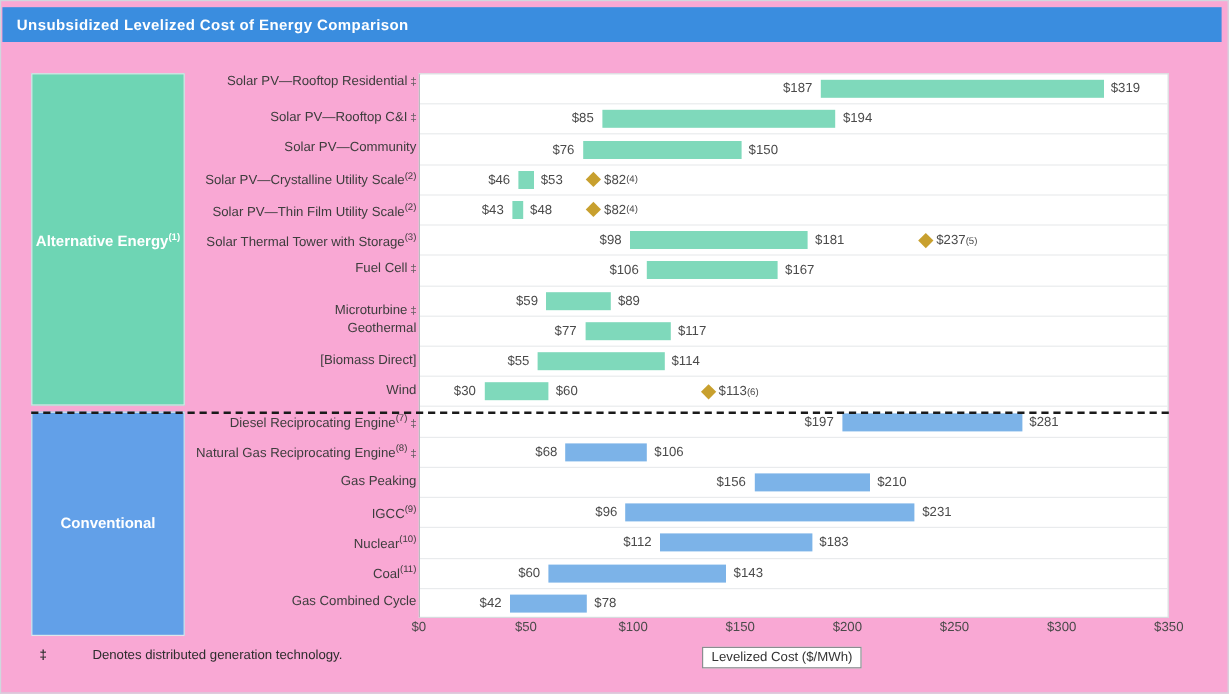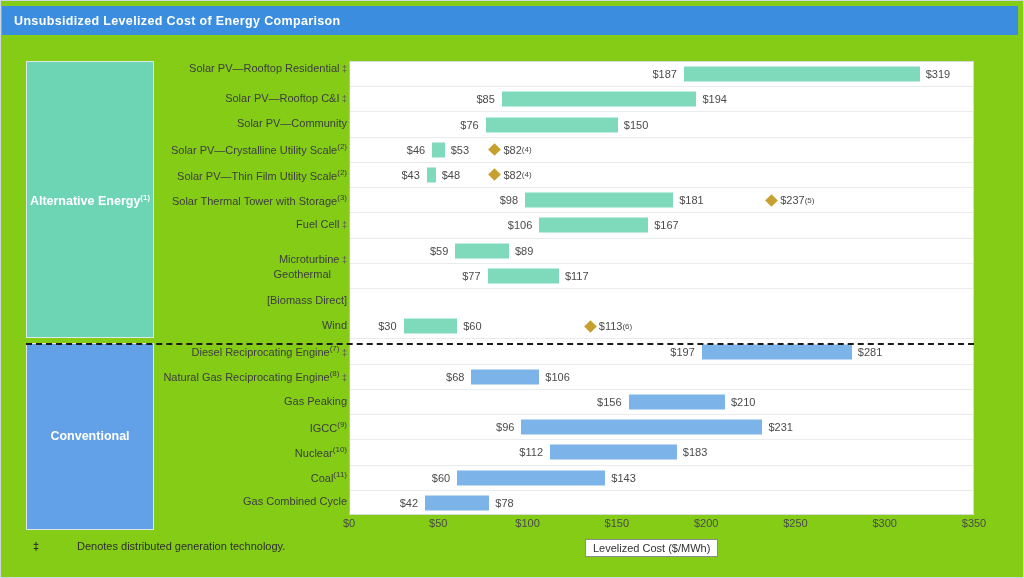--- a/index.html
+++ b/index.html
@@ -5,21 +5,21 @@
 <style>
   html,body{margin:0;padding:0;}
   body{
     width:1024px;height:578px;
     background:#ffffff;
     font-family:"Liberation Sans", sans-serif;
     overflow:hidden;
   }
   #frame{
     position:absolute;left:0;top:0;width:1024px;height:578px;
-    background:#84cc16;
+    background:#f9a8d4;
     border:1px solid #cfd8de;
     box-sizing:border-box;
   }
   
   #titlebar{
     position:absolute;left:1px;top:5px;width:1016px;height:29px;
     background:#3a8ddf;
     display:flex;align-items:center;
   }
   #titlebar .title-text{
@@ -145,21 +145,21 @@
 
     <div id="labelcol">
         <div class="rowlabel" style="top: 1px; right: 0px;"><span>Solar PV—Rooftop Residential</span><span class="dagger"> ‡</span></div>
         <div class="rowlabel" style="top: 30.8333px; right: 0px;"><span>Solar PV—Rooftop C&amp;I</span><span class="dagger"> ‡</span></div>
         <div class="rowlabel" style="top: 56.0556px; right: 0px;"><span>Solar PV—Community</span></div>
         <div class="rowlabel" style="top: 81.2778px; right: 0px;"><span>Solar PV—Crystalline Utility Scale</span><span class="sup">(2)</span></div>
         <div class="rowlabel" style="top: 106.5px; right: 0px;"><span>Solar PV—Thin Film Utility Scale</span><span class="sup">(2)</span></div>
         <div class="rowlabel" style="top: 131.722px; right: 0px;"><span>Solar Thermal Tower with Storage</span><span class="sup">(3)</span></div>
         <div class="rowlabel" style="top: 156.944px; right: 0px;"><span>Fuel Cell</span><span class="dagger"> ‡</span></div>
         <div class="rowlabel" style="top: 192px; right: 0px;"><span>Microturbine</span><span class="dagger"> ‡</span></div>
-        <div class="rowlabel" style="top: 207.389px; right: 16px;"><span>Geothermal</span></div>
+        <div class="rowlabel" style="top: 207.389px; right: 0px;"><span>Geothermal</span></div>
         <div class="rowlabel" style="top: 232.611px; right: 0px;"><span>[Biomass Direct]</span></div>
         <div class="rowlabel" style="top: 257.833px; right: 0px;"><span>Wind</span></div>
         <div class="rowlabel" style="top: 283.056px; right: 0px;"><span>Diesel Reciprocating Engine</span><span class="sup">(7)</span><span class="dagger"> ‡</span></div>
         <div class="rowlabel" style="top: 308.278px; right: 0px;"><span>Natural Gas Reciprocating Engine</span><span class="sup">(8)</span><span class="dagger"> ‡</span></div>
         <div class="rowlabel" style="top: 333.5px; right: 0px; text-align: center;"><span>Gas Peaking</span></div>
         <div class="rowlabel" style="top: 358.722px; right: 0px;"><span>IGCC</span><span class="sup">(9)</span></div>
         <div class="rowlabel" style="top: 383.944px; right: 0px;"><span>Nuclear</span><span class="sup">(10)</span></div>
         <div class="rowlabel" style="top: 409.167px; right: 0px;"><span>Coal</span><span class="sup">(11)</span></div>
         <div class="rowlabel" style="top: 434.389px; right: 0px;"><span>Gas Combined Cycle</span></div>
       </div>
@@ -218,20 +218,25 @@
         <div class="row" style="top: 176.556px; height: 25.2222px;">
           <div class="bar alt" style="left: 105.357px; width: 53.5714px;"></div>
           <div class="vlabel left" style="right: 524.643px;">$59</div>
           <div class="vlabel" style="left: 164.929px;">$89</div>
         </div>
         <div class="row" style="top: 201.778px; height: 25.2222px;">
           <div class="bar alt" style="left: 137.5px; width: 71.4286px;"></div>
           <div class="vlabel left" style="right: 492.5px;">$77</div>
           <div class="vlabel" style="left: 214.929px;">$117</div>
         </div>
+        <div class="row" style="top: 227px; height: 25.2222px;">
+          <div class="bar alt" style="left: 98.2143px; width: 105.357px;"></div>
+          <div class="vlabel left" style="right: 531.786px;">$55</div>
+          <div class="vlabel" style="left: 209.571px;">$114</div>
+        </div>
         <div class="row" style="top: 252.222px; height: 25.2222px;">
           <div class="bar alt" style="left: 53.5714px; width: 53.5714px;"></div>
           <div class="vlabel left" style="right: 576.429px;">$30</div>
           <div class="vlabel" style="left: 113.143px;">$60</div>
           <div class="diamond-wrap" style="left: 195.786px; padding-left: 40px;">
             <span class="diamond" style="background: rgb(200, 160, 46);"></span>
             <span>$113</span>
             <span class="sup">(6)</span>
           </div>
         </div>

